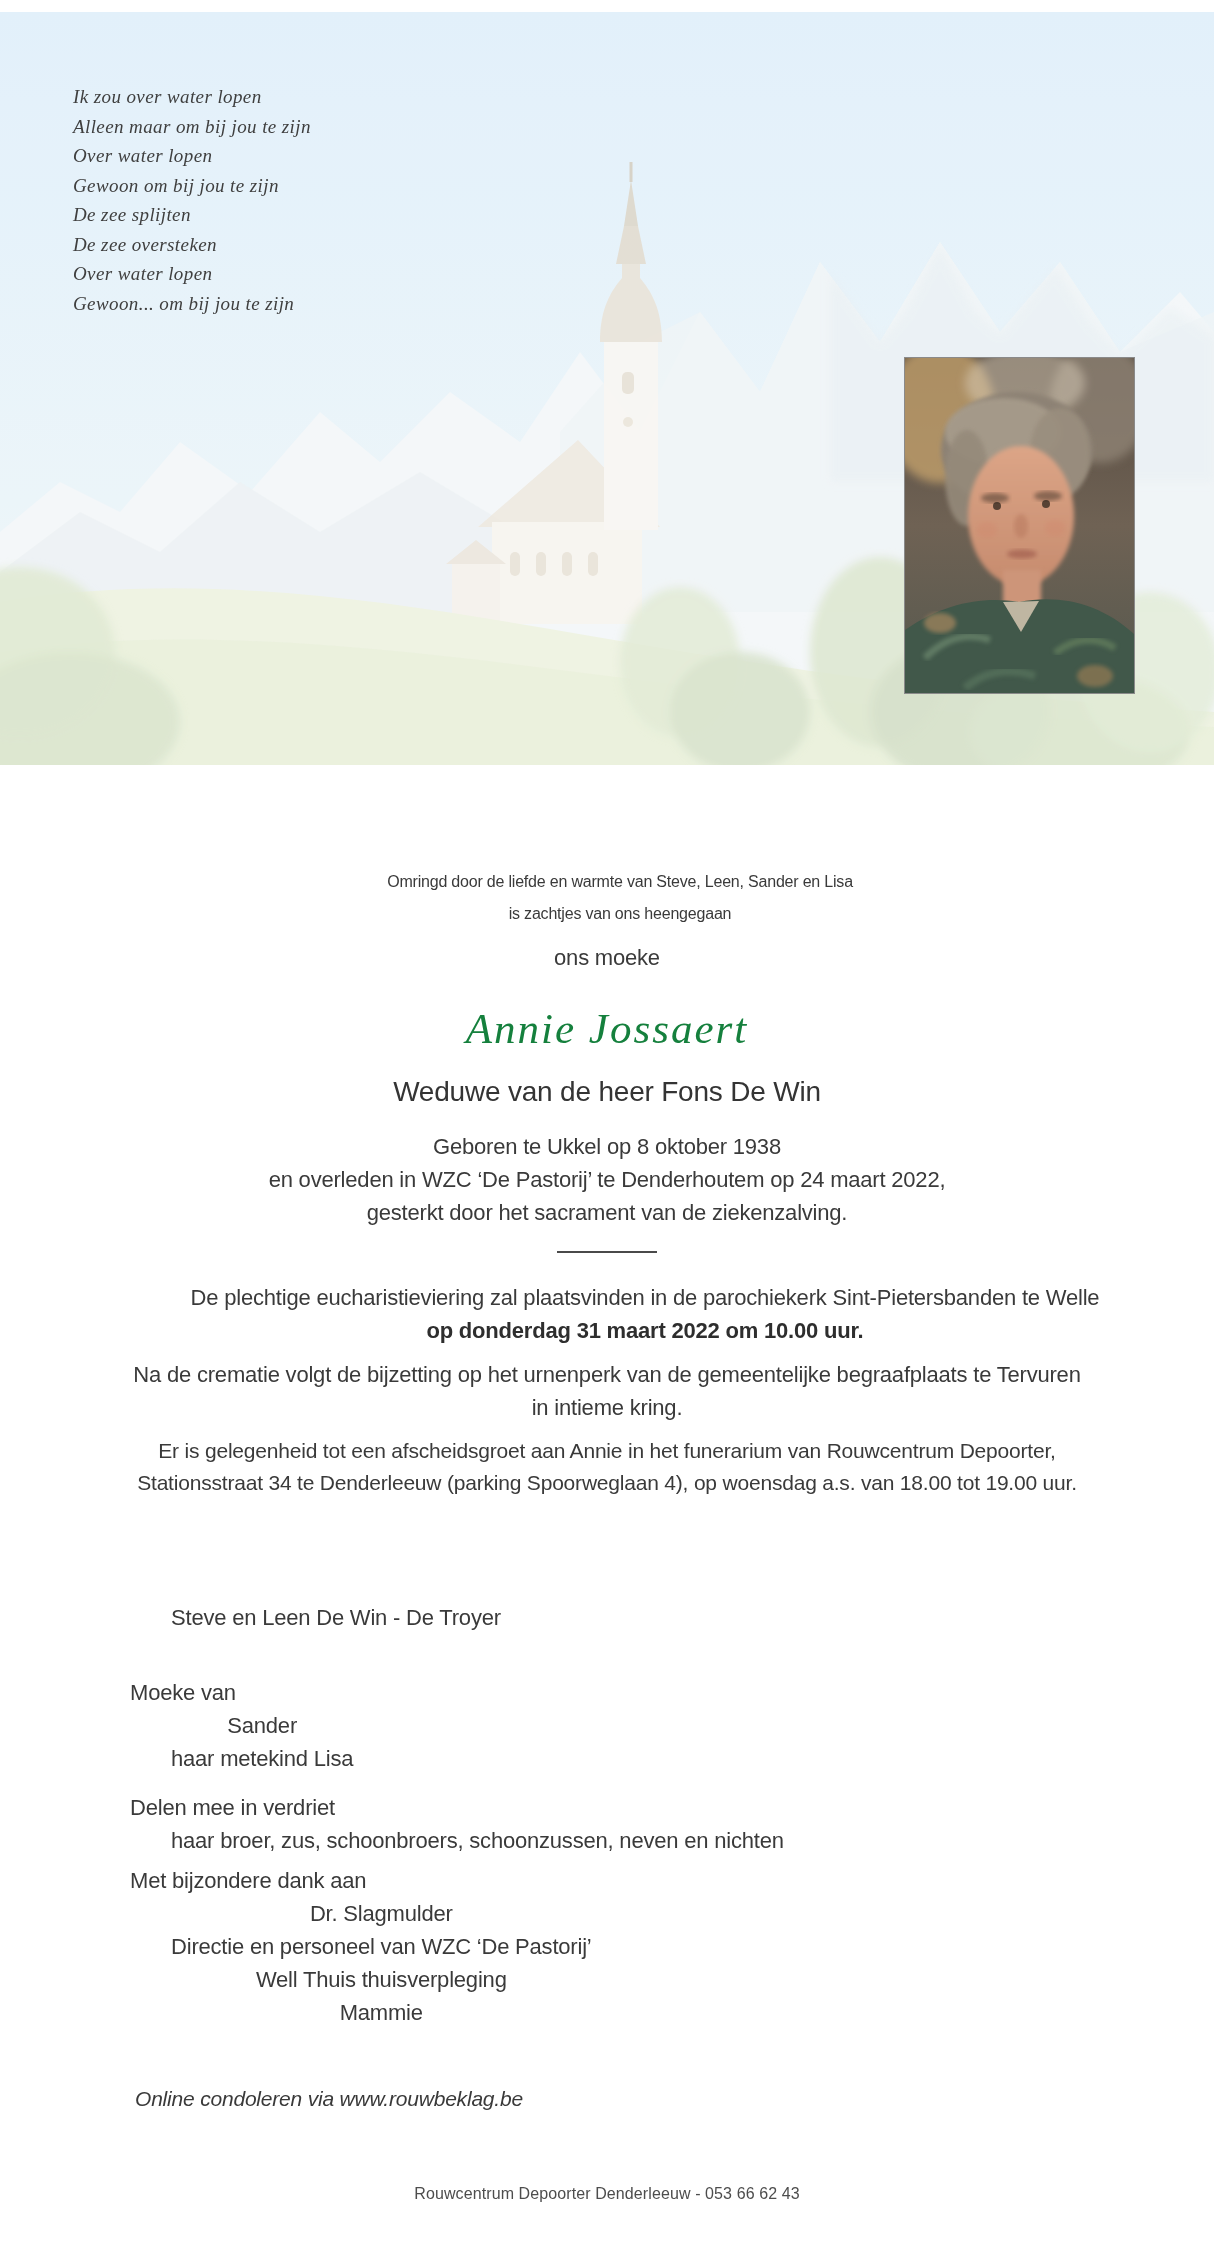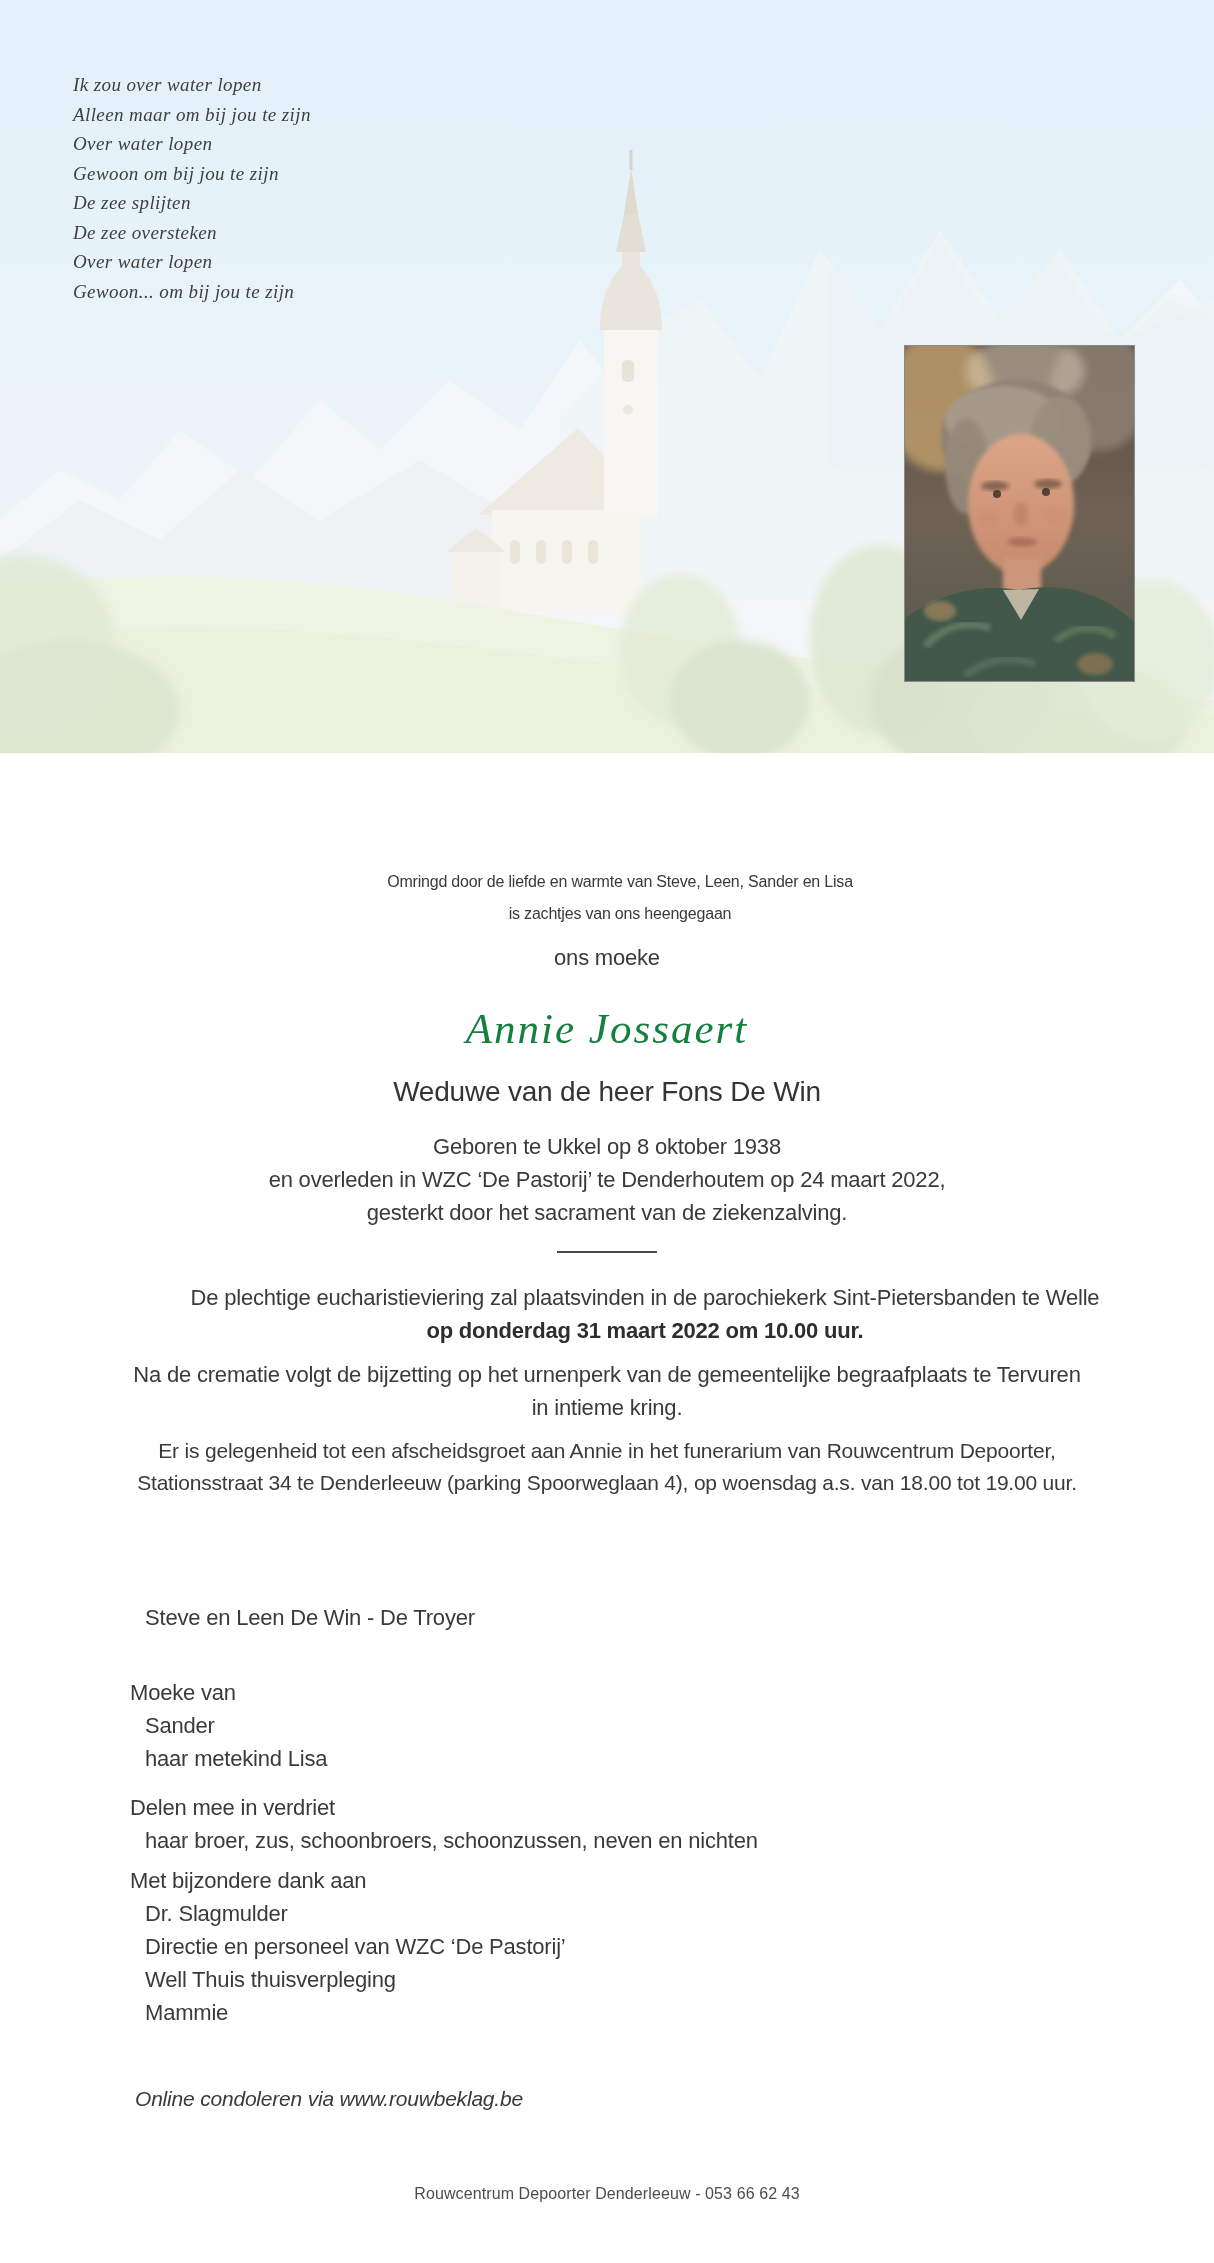--- a/index.html
+++ b/index.html
@@ -8,21 +8,21 @@
     width:1214px;
     height:2263px;
     background:#ffffff;
     font-family:"Liberation Sans", sans-serif;
     color:#3a3a3a;
     letter-spacing:-0.2px;
     overflow:hidden;
   }
   
   .header-img{
-    position:absolute; left:0; top:0; width:1214px; height:830px; overflow:hidden;
+    position:absolute; left:0; top:12px; width:1214px; height:830px; overflow:hidden;
   }
   .header-img svg{display:block;}
   
   .poem{
     position:absolute; left:73px; top:70px;
     font-family:"Liberation Serif", serif;
     font-style:italic;
     font-size:19px;
     line-height:29.5px;
     color:#3f3f3f;
@@ -49,21 +49,21 @@
     position:absolute; left:557px; top:1251px; width:100px; height:0;
     border-top:2px solid #4a4a4a;
   }
   .service{top:1281px; font-size:22px; line-height:33px;padding-left:38px;}
   .service .bold{font-weight:bold; color:#2e2e2e;}
   .cremation{top:1358px; font-size:22px; line-height:33px;}
   .visit{top:1435px; font-size:21px; line-height:32px;}
   
   .fgroup{position:absolute; left:130px; font-size:22px; line-height:33px; text-align:left;}
   .fg1{top:1601px;} .fg2{top:1676px;} .fg3{top:1791px;} .fg4{top:1864px;}
-  .fgroup .member{margin-left:15px;}
+  .fgroup .member{margin-left:41px;text-align:center;}
   .condolence{position:absolute; left:135px; top:2084px; font-size:21px; line-height:30px; text-align:left;font-style:italic;}
   .footer{
     position:absolute; left:0; top:2183px; width:1214px; text-align:center;
     font-size:16px; line-height:22px; color:#4d4d4d; letter-spacing:0.1px;
   }
 </style>
 </head>
 <body>
 
 <div class="page">

